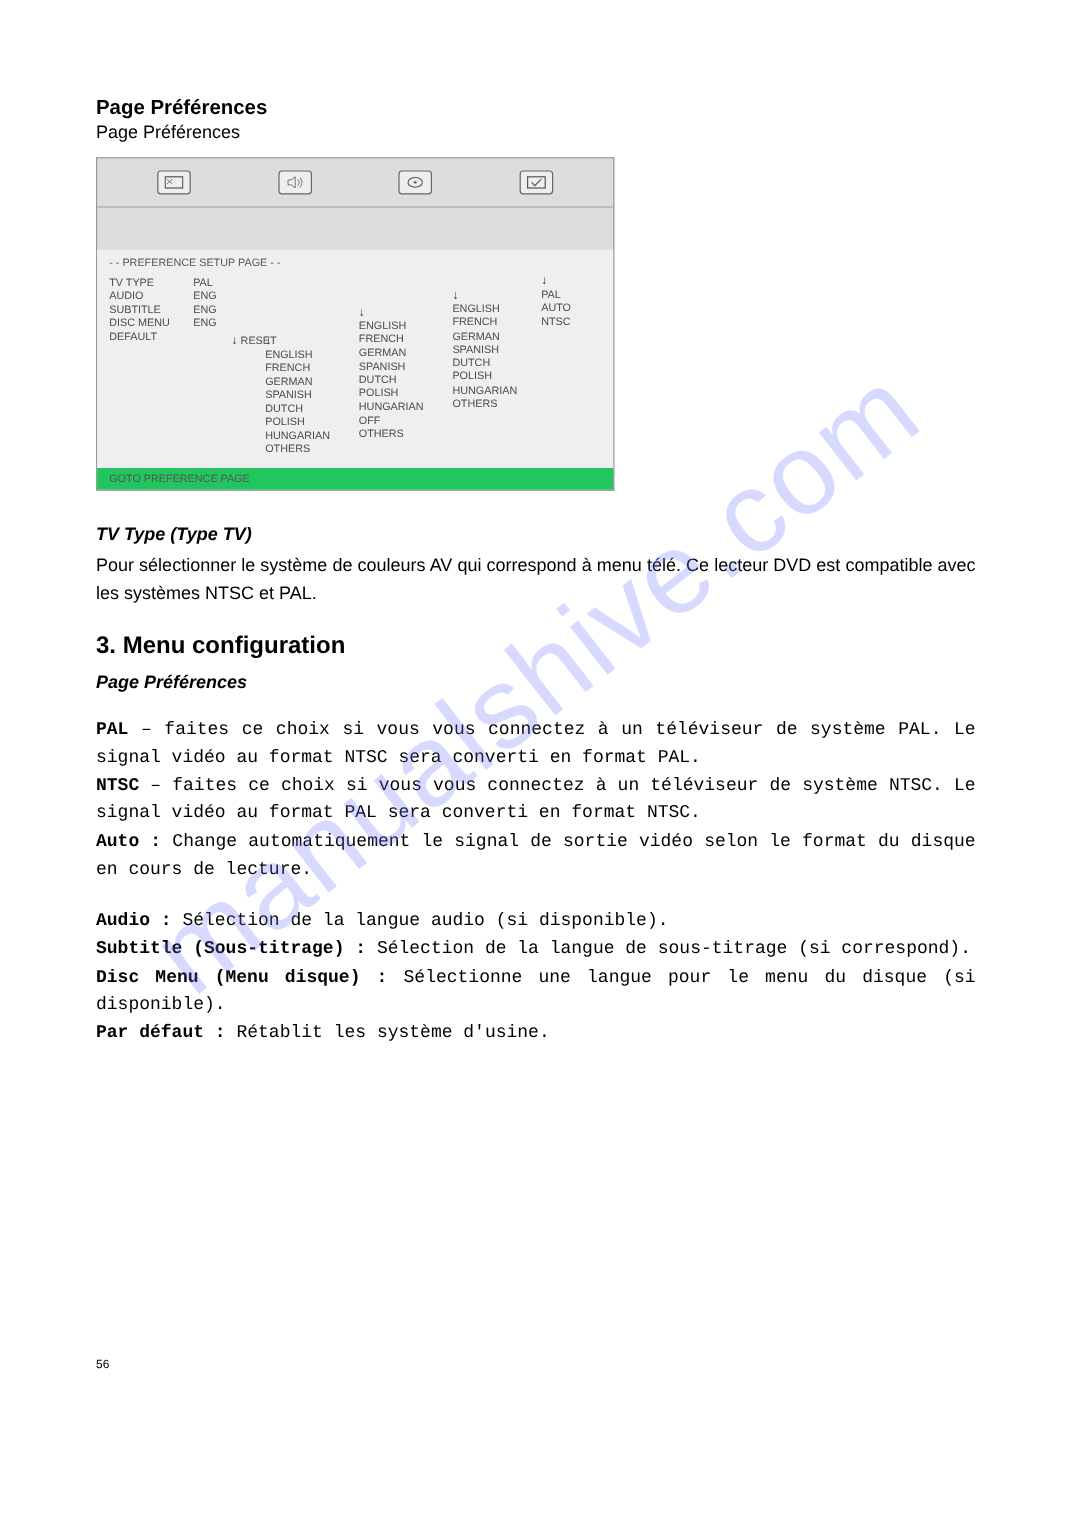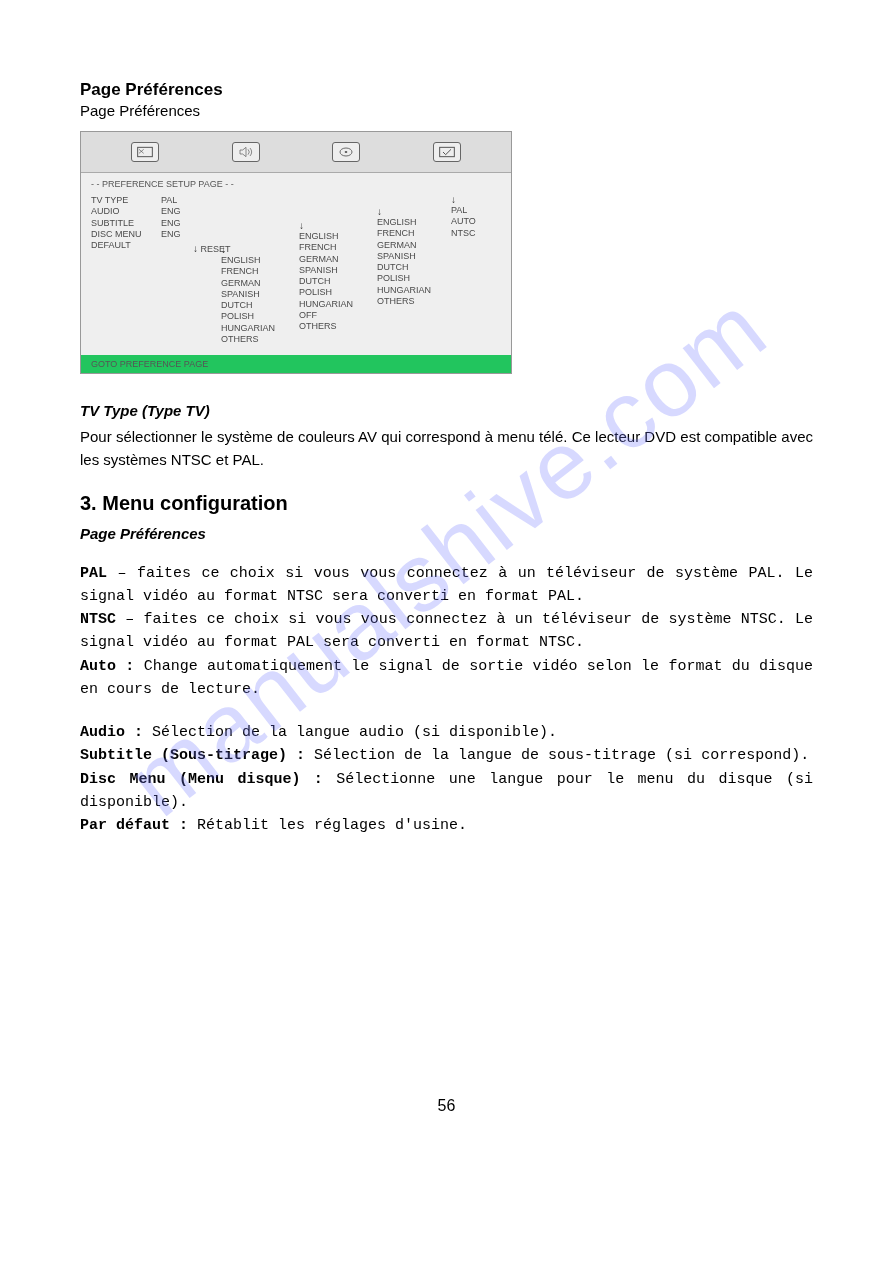--- a/index.html
+++ b/index.html
@@ -46,20 +46,21 @@
     border-radius: 3px;
     display: flex;
     align-items: center;
     justify-content: center;
   }
   .icon svg { width: 16px; height: 14px; }
   .menu-body {
     background: #efefef;
     padding: 6px 10px 10px 10px;
     position: relative;
+    margin-top: 35px;
   }
   .menu-title {
     font-size: 9px;
     color: #555;
     margin-bottom: 6px;
   }
   .menu-cols {
     display: flex;
     align-items: flex-start;
     gap: 0;
@@ -125,22 +126,21 @@
     transform: translate(-50%, -50%) rotate(-38deg);
     font-size: 96px;
     color: rgba(110, 120, 255, 0.28);
     pointer-events: none;
     user-select: none;
     font-family: Arial, sans-serif;
     white-space: nowrap;
     letter-spacing: 2px;
   }
   .page-num {
-    text-align: center;
-    font-size: 16px;
+    font-size: 10px;
     margin-top: 260px;
   }
 </style>
 </head>
 <body>
 
 <div class="page">
 
   <div class="watermark">manualshive.com</div>
 
@@ -261,18 +261,18 @@
     <p class="def-line">
       <span class="label">Audio :</span><span> </span><span>Sélection de la langue audio (si disponible).</span>
     </p>
     <p class="def-line">
       <span class="label">Subtitle (Sous-titrage) :</span><span> </span><span>Sélection de la langue de sous-titrage (si correspond).</span>
     </p>
     <p class="def-line">
       <span class="label">Disc Menu (Menu disque) :</span><span> </span><span>Sélectionne une langue pour le menu du disque (si disponible).</span>
     </p>
     <p class="def-line">
-      <span class="label">Par défaut :</span><span> </span><span>Rétablit les réglages d'usine.</span>
+      <span class="label">Par défaut :</span><span> </span><span>Rétablit les système d'usine.</span>
     </p>
   </div>
 
   <div class="page-num">56</div>
 </div>
 
 </body></html>

